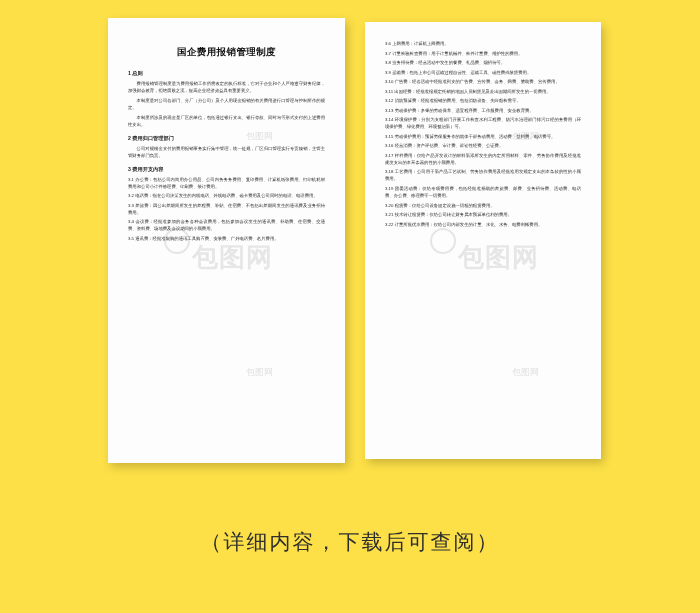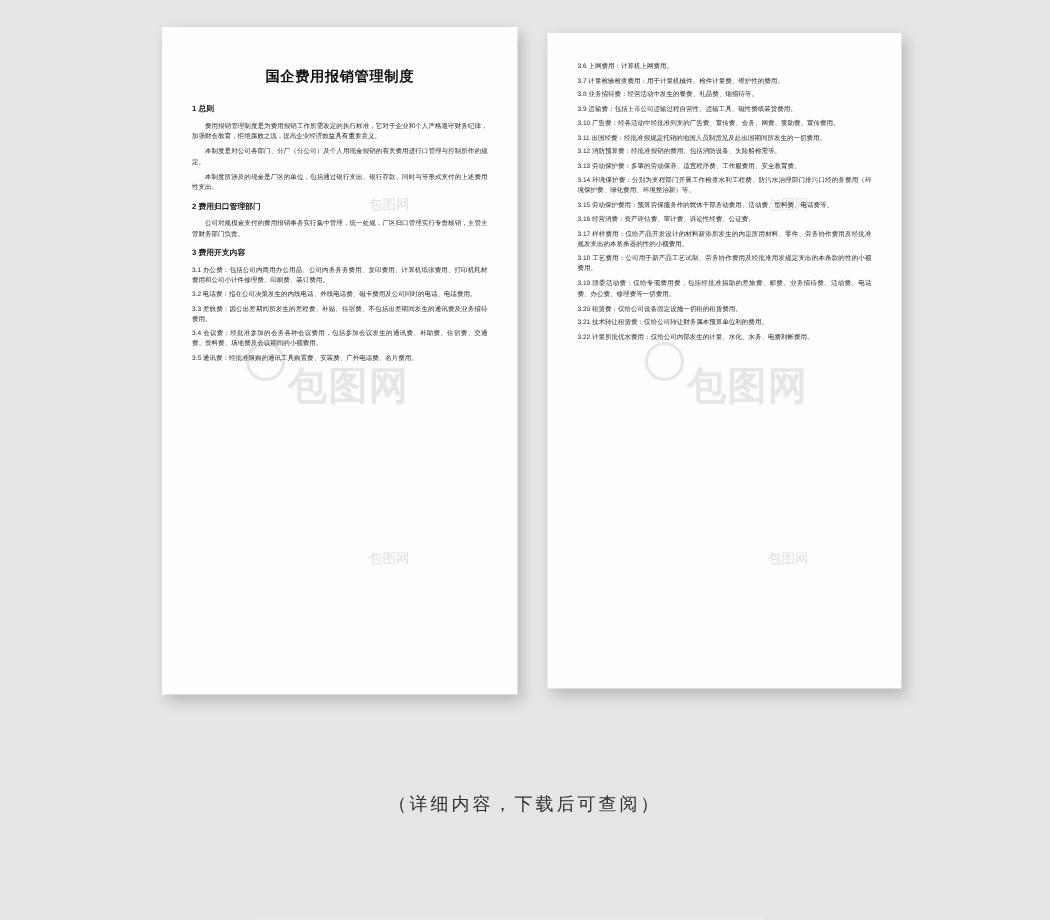--- a/index.html
+++ b/index.html
@@ -12,21 +12,21 @@
     background: #ffffff;
     font-family: "Liberation Sans", sans-serif;
     overflow: hidden;
     position: relative;
   }
   .stage {
     position: absolute;
     left: 0; top: 0;
     width: 700px;
     height: 613px;
-    background: #e5e5e5;
+    background: #fde047;
   }
   .pages {
     position: absolute;
     left: 0;
     top: 0;
     width: 700px;
     height: 500px;
   }
   .page {
     position: absolute;
@@ -113,21 +113,21 @@
     border: 2.5px solid rgba(120,120,120,0.18);
     border-radius: 50%;
     box-sizing: border-box;
   }
   .caption {
     position: absolute;
     left: 0;
     top: 528px;
     width: 700px;
     text-align: center;
-    font-size: 12px;
+    font-size: 21px;
     color: #2e2e2e;
     letter-spacing: 2px;
     font-family: "Liberation Sans", sans-serif;
   }
 </style>
 </head>
 <body>
 
 <div class="stage">
 

